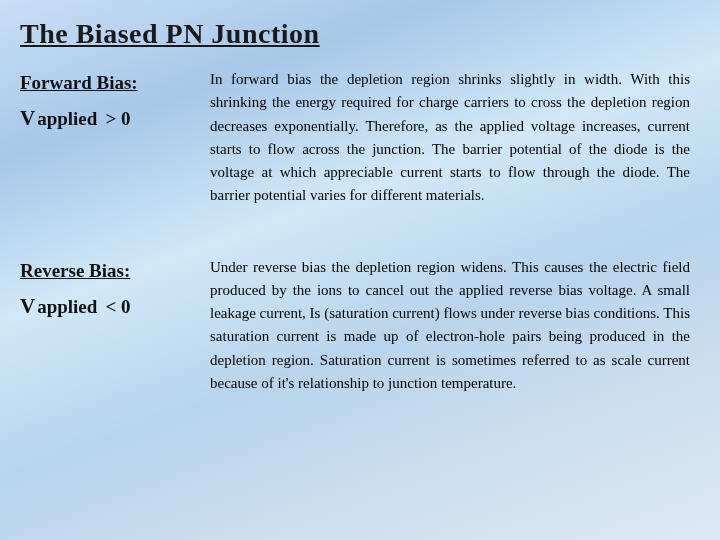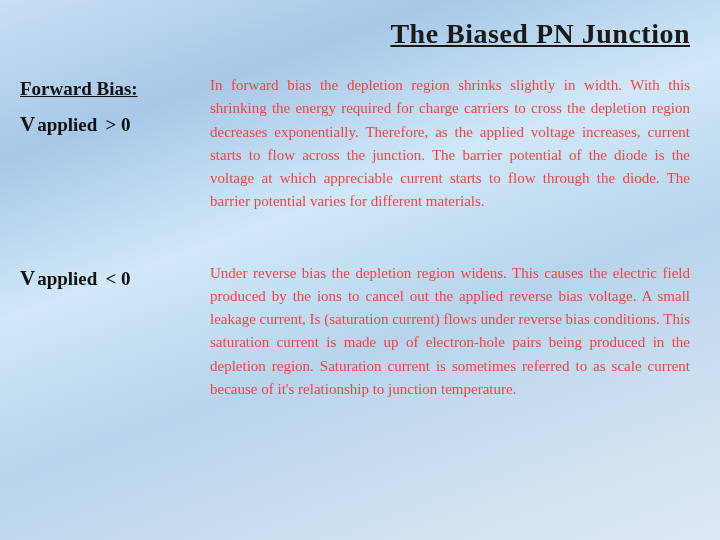--- a/index.html
+++ b/index.html
@@ -29,23 +29,22 @@
 
     .page-container {
       position: relative;
       z-index: 1;
       width: 720px;
       height: 540px;
       padding: 18px 30px 20px 20px;
     }
 
     .title-area {
-      margin-bottom: 14px;
+      margin-bottom: 8px;
       position: relative;
-      text-align: right;
     }
 
     .page-title {
       font-size: 28px;
       font-weight: bold;
       color: #1a1a1a;
       text-decoration: underline;
       font-family: 'Times New Roman', Times, serif;
       letter-spacing: 0.5px;
     }
@@ -104,21 +103,21 @@
 
     .formula .operator {
       font-size: 19px;
       font-weight: bold;
       margin-left: 6px;
     }
 
     .section-text {
       flex: 1;
       font-size: 15px;
-      color: #ef4444;
+      color: #000000;
       line-height: 1.55;
       font-family: 'Times New Roman', Times, serif;
       text-align: justify;
     }
 
     .divider-area {
       height: 18px;
     }
   </style>
 </head>
@@ -143,20 +142,21 @@
             <span class="operator">&gt; 0</span>
         </div>
       </div>
       <div class="section-text">In forward bias the depletion region shrinks slightly in width.  With this shrinking the energy required for charge carriers to cross the depletion region decreases exponentially.  Therefore, as the applied voltage increases, current starts to flow across the junction.  The barrier potential of the diode is the voltage at which appreciable current starts to flow through the diode.  The barrier potential varies for different materials.</div>
     </div>
 
     <div class="divider-area"></div>
 
     <div class="section">
       <div class="section-left">
+        <span class="section-heading">Reverse Bias:</span>
         <div class="formula">
           <span class="v-main">V</span>
             <span class="subscript">applied</span>
             <span class="operator">&lt; 0</span>
         </div>
       </div>
       <div class="section-text">Under reverse bias the depletion region widens.  This causes the electric field produced by the ions to cancel out the applied reverse bias voltage.  A small leakage current, Is (saturation current) flows under reverse bias conditions.  This saturation current is made up of electron-hole pairs being produced in the depletion region.  Saturation current is sometimes referred to as scale current because of it's relationship to junction temperature.</div>
     </div>
 
   </div>

